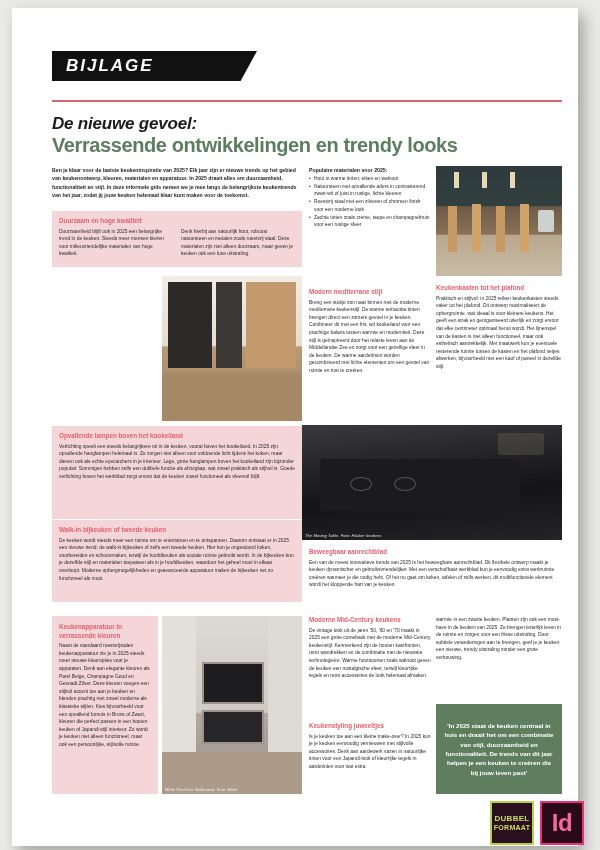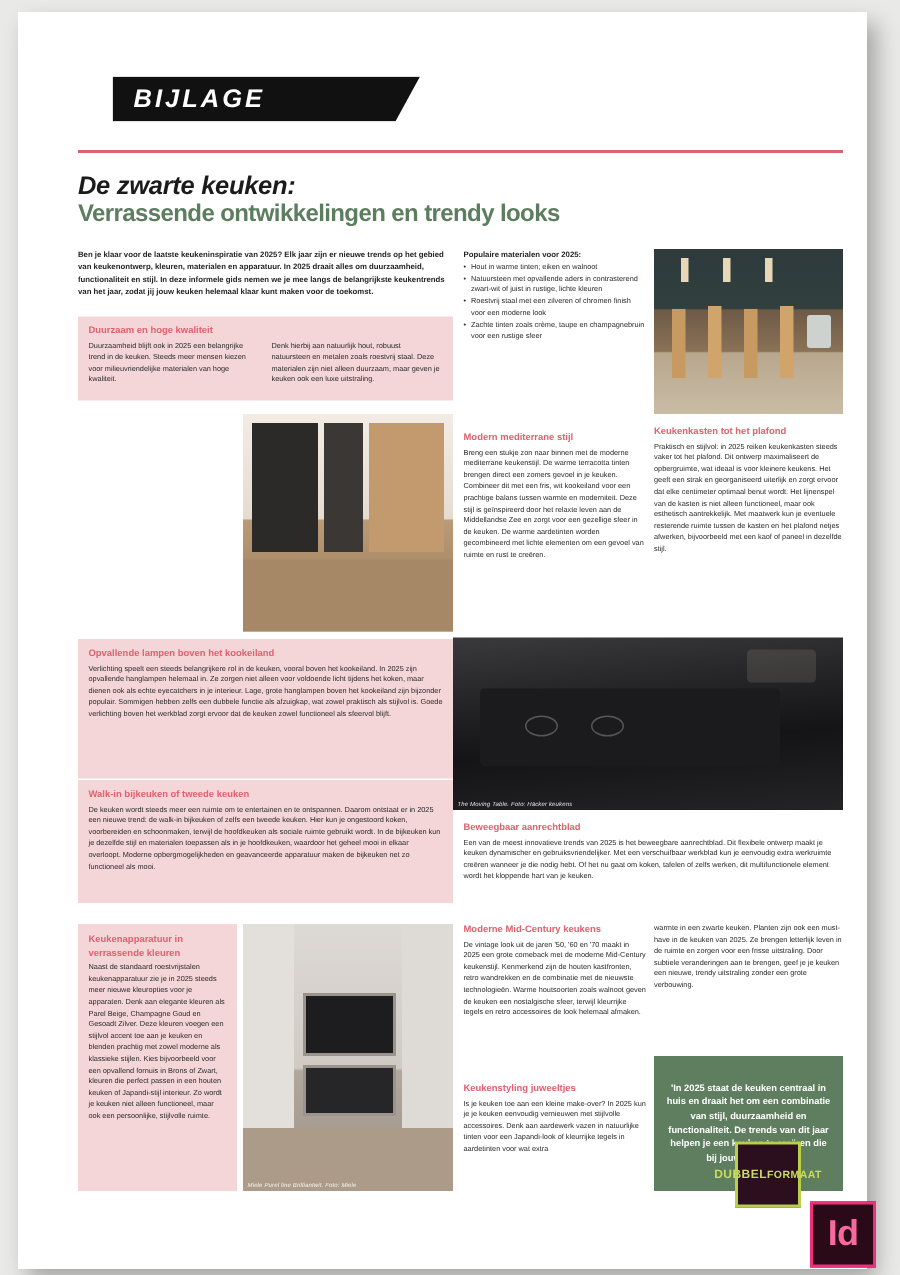--- a/index.html
+++ b/index.html
@@ -30,21 +30,20 @@
     box-shadow: 6px 7px 14px rgba(0,0,0,0.30);
   }
 
   
   .flag-wrap {
     position: absolute;
     left: 40px;
     top: 43px;
     width: 205px;
     height: 30px;
-    margin-left: 23px;
   }
   .flag {
     width: 100%;
     height: 100%;
     background: #111111;
     clip-path: polygon(0 0, 100% 0, 92% 100%, 0 100%);
     display: flex;
     align-items: center;
   }
   .flag-label {
@@ -74,21 +73,21 @@
     font-weight: 700;
     font-size: 17px;
     color: #1b1b1b;
     letter-spacing: -0.2px;
   }
   .headline {
     position: absolute;
     left: 40px;
     top: 126px;
     font-weight: 700;
-    font-size: 16px;
+    font-size: 20px;
     color: #5d7d5f;
     letter-spacing: -0.4px;
     white-space: nowrap;
   }
 
   
   .intro {
     position: absolute;
     left: 40px;
     top: 158px;
@@ -233,25 +232,25 @@
 
   #col-mediterraan { left: 297px; top: 280px; }
   #col-keukenkasten { left: 424px; top: 276px; width: 126px; }
   #col-beweegbaar { left: 297px; top: 540px; width: 253px; }
   #col-midcentury { left: 297px; top: 608px; }
   #col-juweeltjes { left: 297px; top: 714px; }
   #col-right-tail { left: 424px; top: 608px; width: 126px; }
 
   
   #logo-dubbel {
-    position: absolute; left: 478px; top: 753px;
+    position: absolute; left: 478px; top: 793px;
     width: 44px; height: 44px;
     background: #2b0f1e;
     border: 2px solid #b8cf4a;
-    display: flex; 
+    display: flex; flex-direction: column;
     align-items: center; justify-content: center;
     line-height: 1;
   }
   #logo-dubbel span {
     color: #c9dd5c;
     font-weight: 700;
     font-size: 8px;
     letter-spacing: 0.3px;
   }
   #logo-dubbel span.l2 { font-size: 7px; margin-top: 1.5px; }
@@ -277,21 +276,21 @@
   <div class="sheet">
 
     <div class="flag-wrap">
       <div class="flag">
         <span class="flag-label">BIJLAGE</span>
       </div>
     </div>
 
     <div class="rule"></div>
 
-    <div class="kicker">De zwarte keuken:</div>
+    <div class="kicker">De nieuwe gevoel:</div>
     <div class="headline">Verrassende ontwikkelingen en trendy looks</div>
 
     <div class="intro">Ben je klaar voor de laatste keukeninspiratie van 2025? Elk jaar zijn er nieuwe trends op het gebied van keukenontwerp, kleuren, materialen en apparatuur. In 2025 draait alles om duurzaamheid, functionaliteit en stijl. In deze informele gids nemen we je mee langs de belangrijkste keukentrends van het jaar, zodat jij jouw keuken helemaal klaar kunt maken voor de toekomst.</div>
 
     <div class="matlist">
       <h4>Populaire materialen voor 2025:</h4>
       <ul>
         <li>Hout in warme tinten; eiken en walnoot</li>
         <li>Natuursteen met opvallende aders in contrasterend zwart-wit of juist in rustige, lichte kleuren</li>
         <li>Roestvrij staal met een zilveren of chromen finish voor een moderne look</li>

